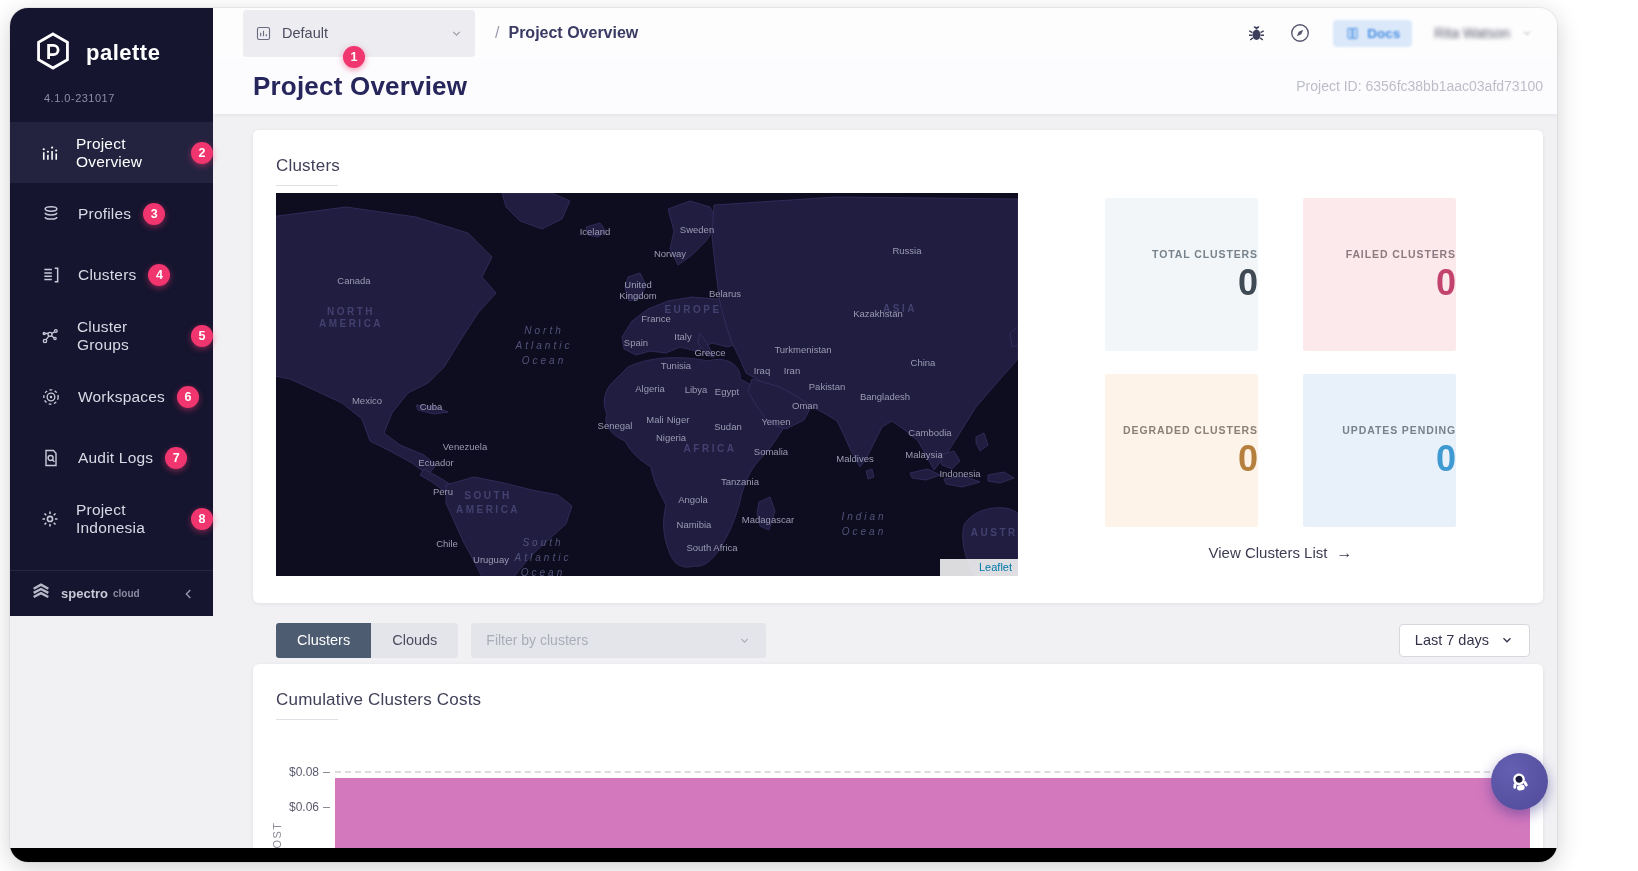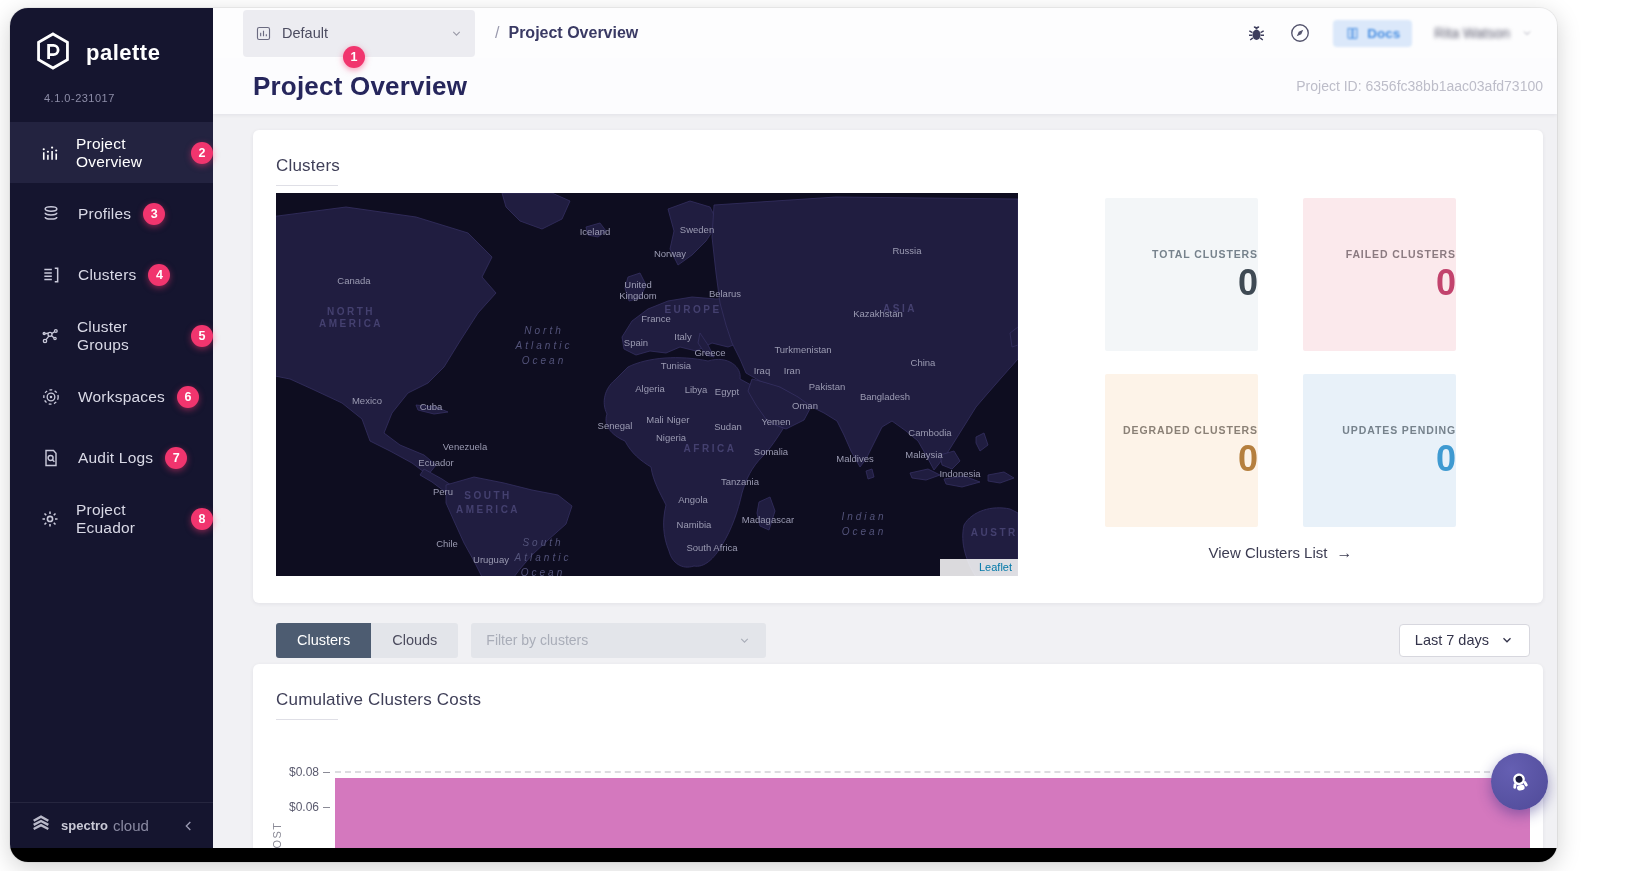--- a/index.html
+++ b/index.html
@@ -1,34 +1,34 @@
 <!DOCTYPE html>
 <html><head>
 <meta charset="utf-8">
 <style>
   * { box-sizing: border-box; margin: 0; padding: 0; }
   html,body { width:1638px; height:871px; background:#fff; font-family:"Liberation Sans", sans-serif; overflow:hidden; }
   .window { position:absolute; left:10px; top:8px; width:1547px; height:854px; border-radius:18px; overflow:hidden; background:#f1f1f4; box-shadow:0 0 0 1px rgba(0,0,0,.05), 0 6px 24px rgba(0,0,0,.18); }
 
   
-  .sidebar { position:absolute; left:0; top:0; width:203px; height:840px; background:#15152f; z-index:5; }
+  .sidebar { position:absolute; left:0; top:0; width:203px; height:608px; background:#15152f; z-index:5; }
   .brand-row { display:flex; align-items:center; gap:12px; padding:22px 0 0 22px; }
   .brand-name { font-size:22px; font-weight:700; color:#fff; letter-spacing:.5px; }
   .version { padding:16px 0 0 34px; font-size:11px; color:#8d8da8; letter-spacing:.5px; }
   .nav { margin-top:18px; }
   .nav-item { height:61px; display:flex; align-items:center; padding-left:30px; cursor:pointer; color:#d9d9e6; }
   .nav-item.active { background:#232340; color:#fff; }
   .nav-icon { width:22px; height:22px; margin-right:16px; color:#c9c9da; display:inline-flex; align-items:center; justify-content:center; }
   .nav-item.active .nav-icon { color:#fff; }
   .nav-label { font-size:15.5px; font-weight:500; letter-spacing:.2px; }
   .badge { min-width:22px; height:22px; padding:0 4px; border-radius:11px; background:#f1356e; color:#fff; font-size:12.5px; font-weight:700; display:inline-flex; align-items:center; justify-content:center; box-shadow:0 2px 6px rgba(241,53,110,.5); }
   .nav-item .badge { margin-left:12px; }
   .sidebar-footer { position:absolute; left:0; right:0; bottom:0; height:46px; border-top:1px solid #26263f; display:flex; align-items:center; gap:9px; padding:0 16px 0 20px; }
   .sf-brand { font-size:13px; color:#c9c9d6; font-weight:700; }
-  .sf-brand-2 { font-size:15px; color:#8a8aa2; font-weight:400; margin-left:-4px; }
+  .sf-brand-2 { font-size:10px; color:#8a8aa2; font-weight:700; margin-left:-4px; }
   .sf-collapse { margin-left:auto; color:#9a9ab2; display:flex; cursor:pointer; }
 
   
   .main { position:absolute; left:203px; top:0; width:1344px; height:840px; }
   .topbar { height:50px; background:#fdfdfe; display:flex; align-items:center; padding:0 24px 0 30px; position:relative; z-index:3; }
   .selector { width:232px; height:47px; background:#ececf1; border-radius:4px; display:flex; align-items:center; gap:10px; padding:0 12px; position:relative; color:#4c4c60; font-size:14.5px; cursor:pointer; }
   .selector .sel-chevron { margin-left:auto; color:#9a9aa8; display:flex; }
   .badge-float { position:absolute; left:100px; bottom:-11px; }
   .breadcrumb { margin-left:20px; font-size:16px; font-weight:700; color:#3a3a64; display:flex; align-items:center; gap:9px; }
   .crumb-sep { color:#9a9aae; font-weight:400; }
@@ -175,21 +175,21 @@
           <span class="nav-label">Audit Logs</span>
           <span class="badge">7</span>
         </div>
         <div class="nav-item">
           <span class="nav-icon">
             <svg viewBox="0 0 24 24" width="20" height="20" fill="none" stroke="currentColor" stroke-width="1.9">
               <circle cx="12" cy="12" r="3.1"></circle>
               <path d="M12 3v3M12 18v3M3 12h3M18 12h3M5.4 5.4l2.1 2.1M16.5 16.5l2.1 2.1M18.6 5.4l-2.1 2.1M7.5 16.5l-2.1 2.1"></path>
             </svg>
           </span>
-          <span class="nav-label">Project Ecuador</span>
+          <span class="nav-label">Project Indonesia</span>
           <span class="badge">8</span>
         </div>
       </nav>
     <div class="sidebar-footer">
       <span>
         <svg viewBox="0 0 24 24" width="22" height="22" fill="none" stroke="#b9b9c9" stroke-width="2.6">
           <path d="M4 8.5 12 4l8 4.5"></path>
             <path d="M4 13 12 8.8l8 4.2"></path>
             <path d="M4 17.5 12 13.3l8 4.2"></path>
         </svg>

